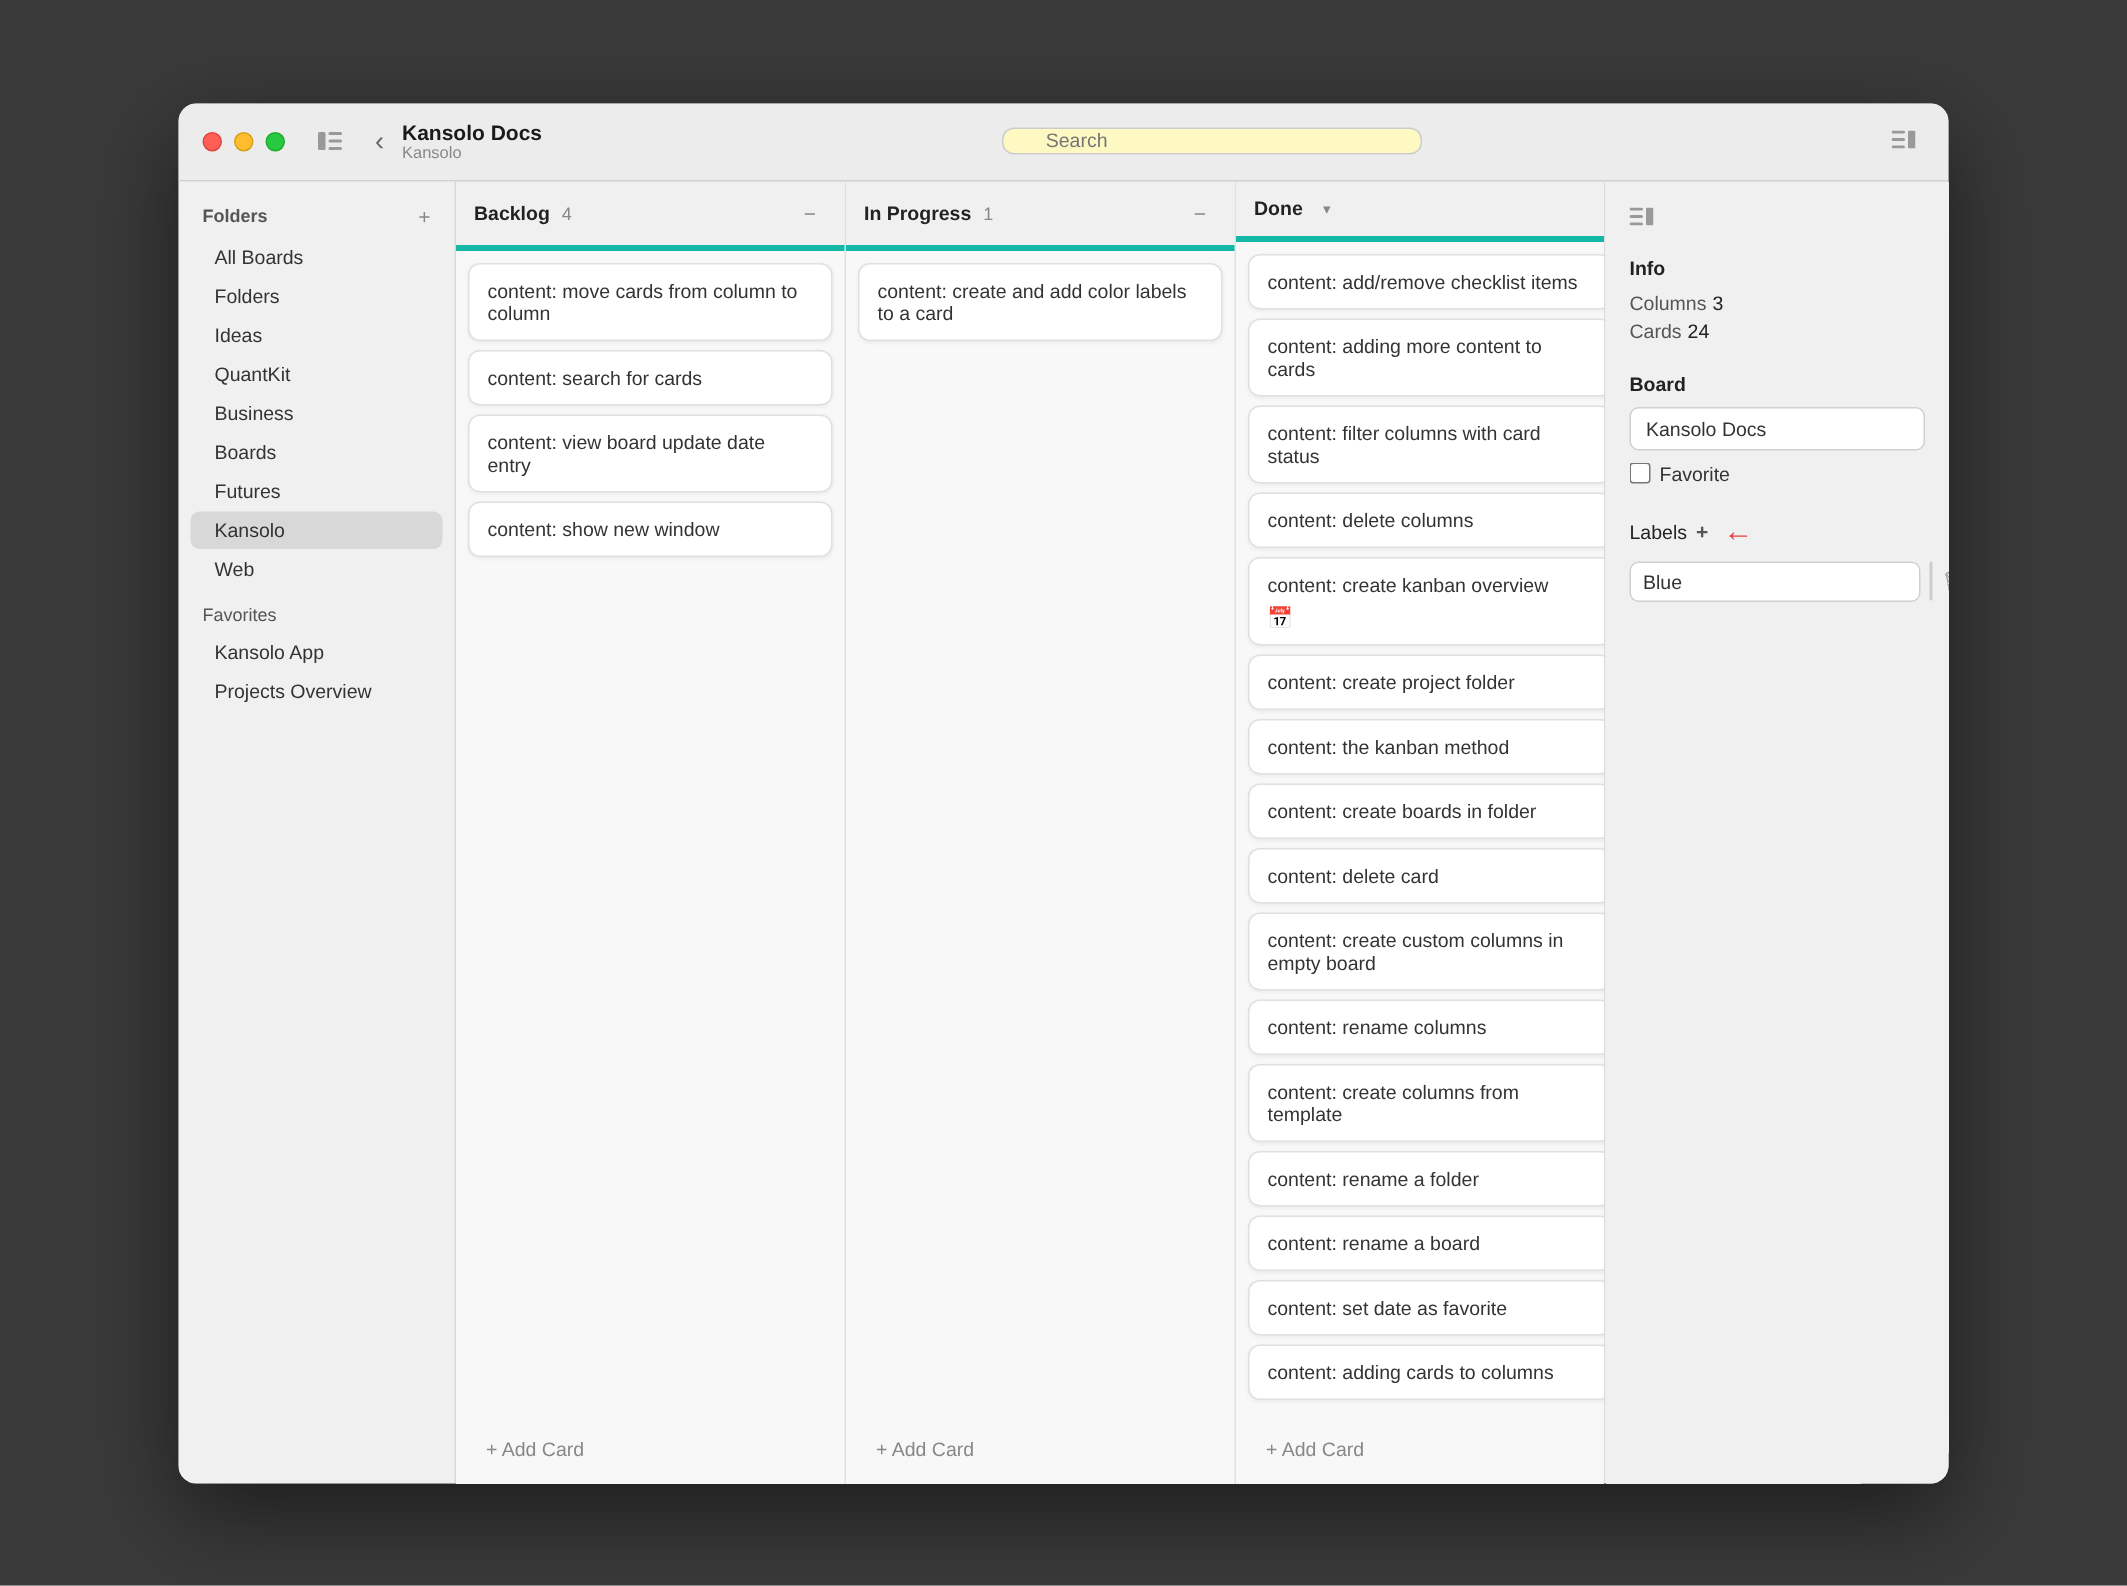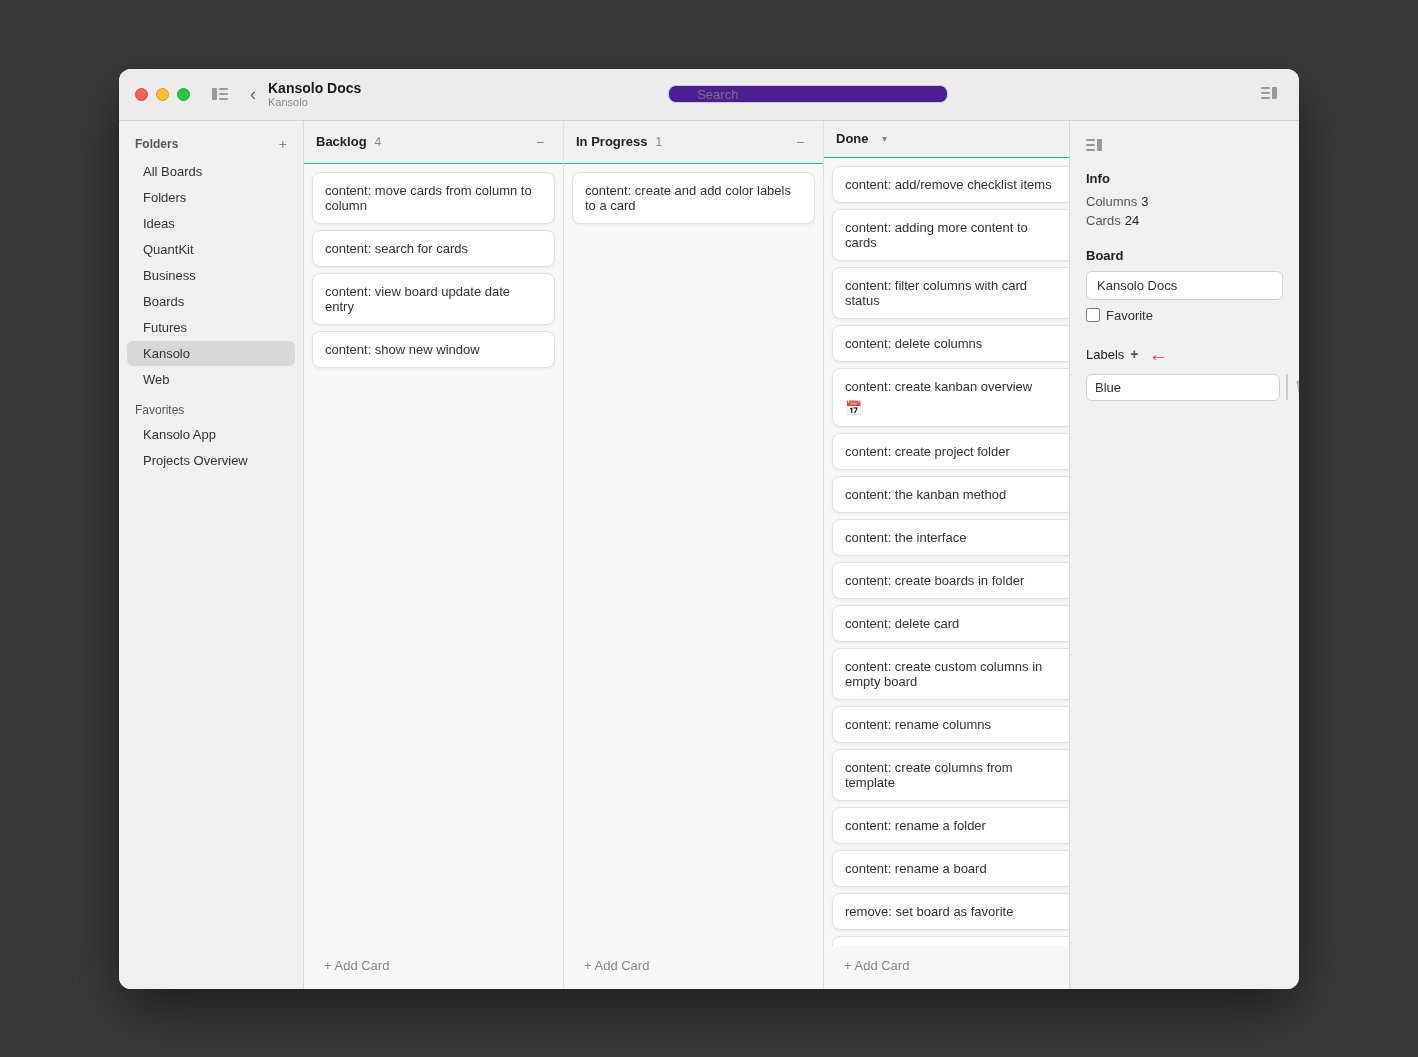--- a/index.html
+++ b/index.html
@@ -85,21 +85,21 @@
       color: #888;
     }
     .titlebar-search {
       flex: 1;
       display: flex;
       justify-content: center;
     }
     .search-box {
       width: 280px;
       height: 18px;
-      background: #4c1d95;
+      background: #fef9c3;
       border: 1px solid #ccc;
       border-radius: 8px;
       padding: 0 10px 0 28px;
       font-size: 13px;
       color: #888;
       outline: none;
       position: relative;
     }
     .search-container {
       position: relative;
@@ -188,21 +188,21 @@
       display: flex;
       flex-direction: column;
       border-right: 1px solid #e0e0e0;
     }
     .column-header {
       padding: 10px 12px;
       display: flex;
       align-items: center;
       justify-content: space-between;
       background: #f0f0f0;
-      border-bottom: 1px solid #14b8a6;
+      border-bottom: 4px solid #14b8a6;
       flex-shrink: 0;
     }
     .column-title-area {
       display: flex;
       align-items: center;
       gap: 8px;
     }
     .column-title {
       font-size: 13px;
       font-weight: 600;
@@ -514,29 +514,28 @@
           <div class="card">content: add/remove checklist items</div>
           <div class="card">content: adding more content to cards</div>
           <div class="card">content: filter columns with card status</div>
           <div class="card">content: delete columns</div>
           <div class="card">
             <span>content: create kanban overview</span>
             <div class="card-icon">📅</div>
           </div>
           <div class="card">content: create project folder</div>
           <div class="card">content: the kanban method</div>
-          <div class="card">content: the interface</div>
           <div class="card">content: create boards in folder</div>
           <div class="card">content: delete card</div>
           <div class="card">content: create custom columns in empty board</div>
           <div class="card">content: rename columns</div>
           <div class="card">content: create columns from template</div>
           <div class="card">content: rename a folder</div>
           <div class="card">content: rename a board</div>
-          <div class="card">remove: set board as favorite</div>
+          <div class="card">content: set date as favorite</div>
           <div class="card">content: adding cards to columns</div>
         </div>
         <button class="add-card-btn">+ Add Card</button>
       </div>
     </div>
 
     <div class="right-panel">
       <div class="right-panel-toggle">
         <button class="panel-icon-btn">
           <svg width="16" height="12" viewBox="0 0 16 12" fill="none">

